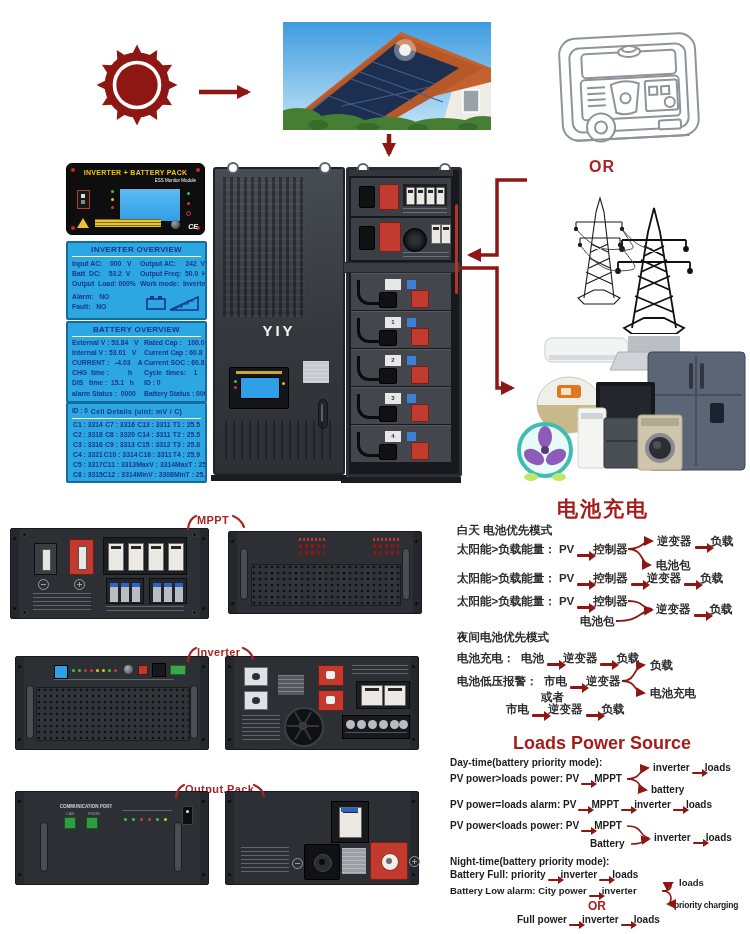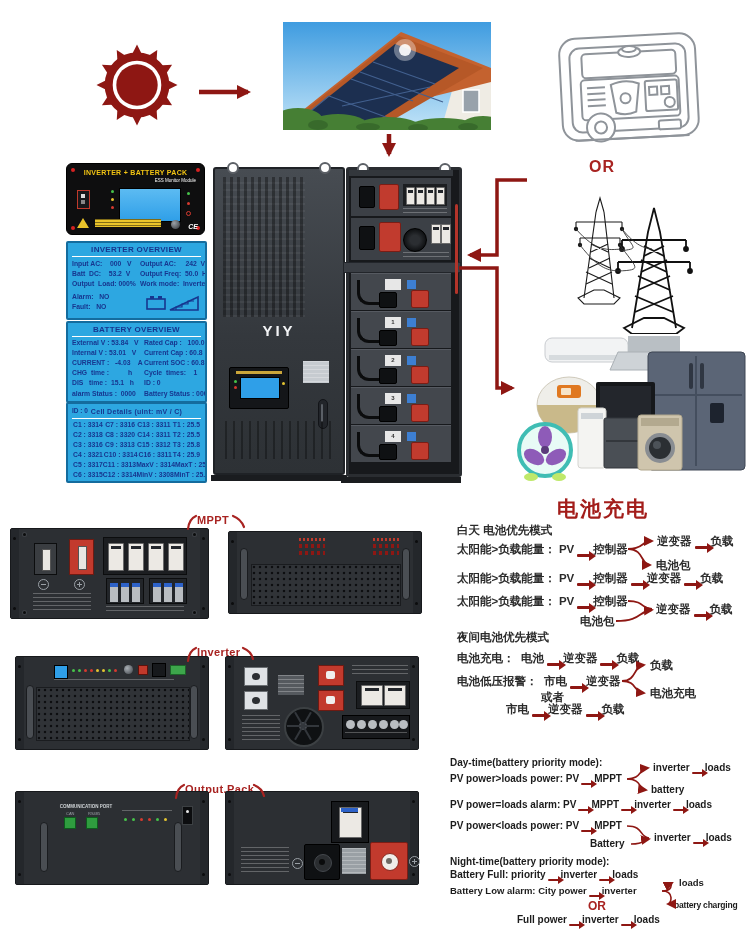--- a/index.html
+++ b/index.html
@@ -405,20 +405,21 @@
   <div class="row cn" style="left:457px;top:673px">
     <span>电池低压报警：  市电</span><span class="arr"></span><span>逆变器</span>
   </div>
   <div class="row cn" style="left:650px;top:657px"><span>负载</span></div>
   <div class="row cn" style="left:650px;top:685px"><span>电池充电</span></div>
   <div class="row cn" style="left:541px;top:689px"><span>或者</span></div>
   <div class="row cn" style="left:506px;top:701px">
     <span>市电</span><span class="arr"></span><span>逆变器</span><span class="arr"></span><span>负载</span>
   </div>
 
+  <div class="en-title" style="left:513px;top:733px">Loads Power Source</div>
   <div class="row en" style="left:450px;top:757px"><span>Day-time(battery priority mode):</span></div>
   <div class="row en" style="left:450px;top:773px">
     <span>PV power&gt;loads power: PV</span><span class="arr"></span><span>MPPT</span>
   </div>
   <div class="row en" style="left:653px;top:762px">
     <span>inverter</span><span class="arr"></span><span>loads</span>
   </div>
   <div class="row en" style="left:651px;top:784px"><span>battery</span></div>
   <div class="row en" style="left:450px;top:799px">
     <span>PV power=loads alarm: PV</span><span class="arr"></span><span>MPPT</span><span class="arr"></span><span>inverter</span><span class="arr"></span><span>loads</span>
@@ -431,21 +432,21 @@
     <span>inverter</span><span class="arr"></span><span>loads</span>
   </div>
   <div class="row en" style="left:450px;top:856px"><span>Night-time(battery priority mode):</span></div>
   <div class="row en" style="left:450px;top:869px">
     <span>Battery Full: priority</span><span class="arr"></span><span>inverter</span><span class="arr"></span><span>loads</span>
   </div>
   <div class="row en tight" style="left:450px;top:885px">
     <span>Battery Low alarm: City power</span><span class="arr"></span><span>inverter</span>
   </div>
   <div class="row en tight" style="left:679px;top:877px"><span>loads</span></div>
-  <div class="row en tight" style="left:674px;top:899px;font-size:8.5px;letter-spacing:-0.2px"><span>battery charging</span></div>
+  <div class="row en tight" style="left:674px;top:899px;font-size:8.5px;letter-spacing:-0.2px"><span>priority charging</span></div>
   <div class="or-red" style="left:588px;top:899px;font-size:12px">OR</div>
   <div class="row en" style="left:517px;top:914px">
     <span>Full power</span><span class="arr"></span><span>inverter</span><span class="arr"></span><span>loads</span>
   </div>
 
   <div class="seclabel" style="left:197px;top:514px">MPPT</div>
   <div class="seclabel" style="left:197px;top:646px">Inverter</div>
   <div class="seclabel" style="left:185px;top:783px">Output.Pack</div>
 
   <div class="rackpnl" style="left:10px;top:528px;width:197px;height:89px">

